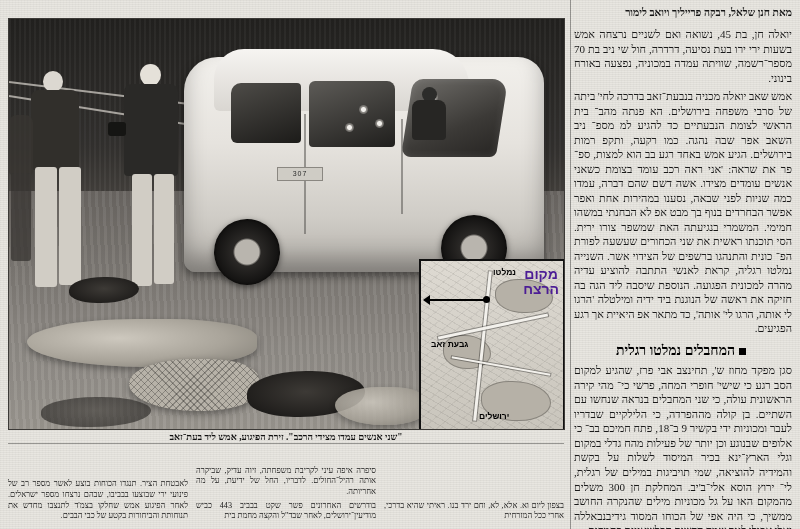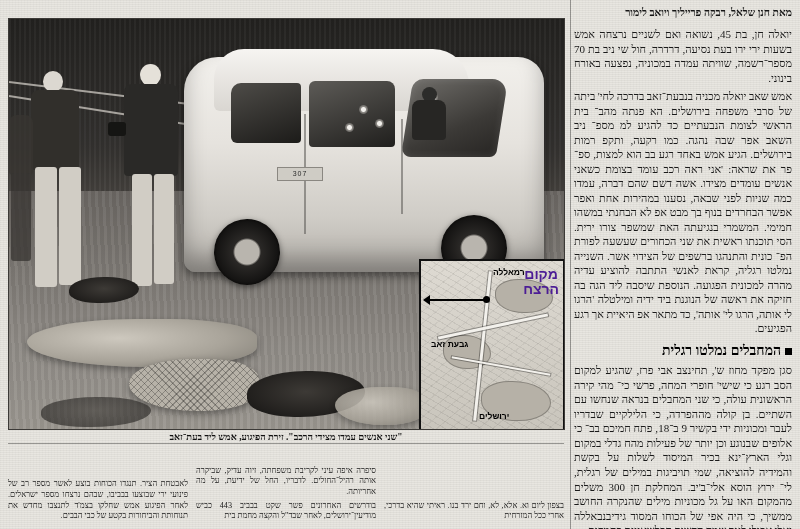--- a/index.html
+++ b/index.html
@@ -56,21 +56,21 @@
     text-align: justify;
     text-justify: inter-word;
     margin: 0 0 4px 4px;
     word-spacing: -0.3px;
   }
   .subhead {
     font-size: 14px;
     font-weight: bold;
     color: #000;
     margin: 7px 0 5px 0;
-    text-align: right;
+    text-align: center;
     line-height: 1.1;
   }
   .subhead .mark {
     display: inline-block;
     width: 7px;
     height: 7px;
     background: #000;
     margin-left: 4px;
     vertical-align: middle;
   }
@@ -445,21 +445,21 @@
       <div class="map-road" style="left:30px; top:104px; width:100px; height:2px; transform: rotate(10deg);"></div>
 
       <div class="map-title">
         <div>מקום</div>
         <div>הרצח</div>
       </div>
 
       <div class="map-arrow"></div>
       <div class="map-dot" style="left:62px; top:35px;"></div>
 
-      <div class="map-label" style="left:72px; top:6px;">רמאללה</div>
+      <div class="map-label" style="left:72px; top:6px;">נמלטו</div>
       <div class="map-label" style="left:10px; top:78px;text-align:right;">גבעת זאב</div>
       <div class="map-label" style="left:58px; top:150px;">ירושלים</div>
     </div>
   </div>
 
   <div id="photo-caption">"שני אנשים עמדו מצידי הרכב". זירת הפיגוע, אמש ליד בעת־זאב</div>
 
   <div id="bottom-cols">
     <div class="bcol">
       <p>לאבטחת הציר. תנגדו הכוחות בוצע לאשר מספר רב של פינועי ירי שבוצעו בבביבו, שבהם נרצחו מספר ישראלים. לאחר הפיגוע אמש שחלקו בצמ'ד לתנצבו מחדש את תנוחותת והביחורות בקטע של כבי הבבים.</p>

